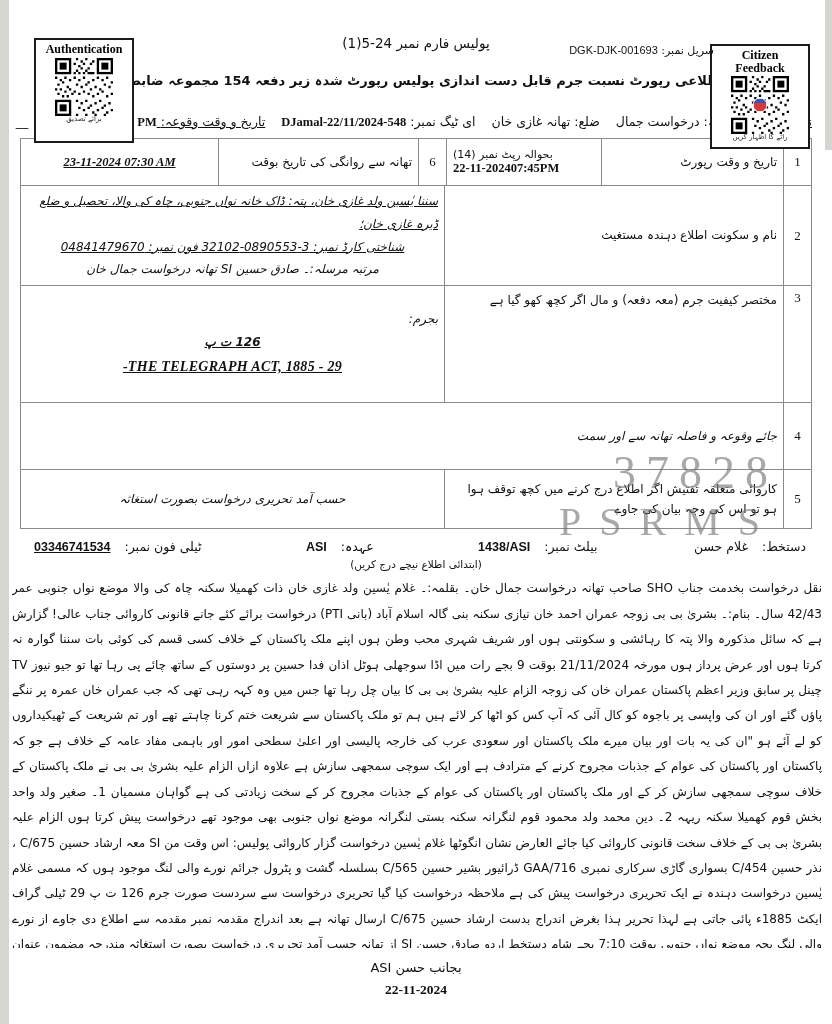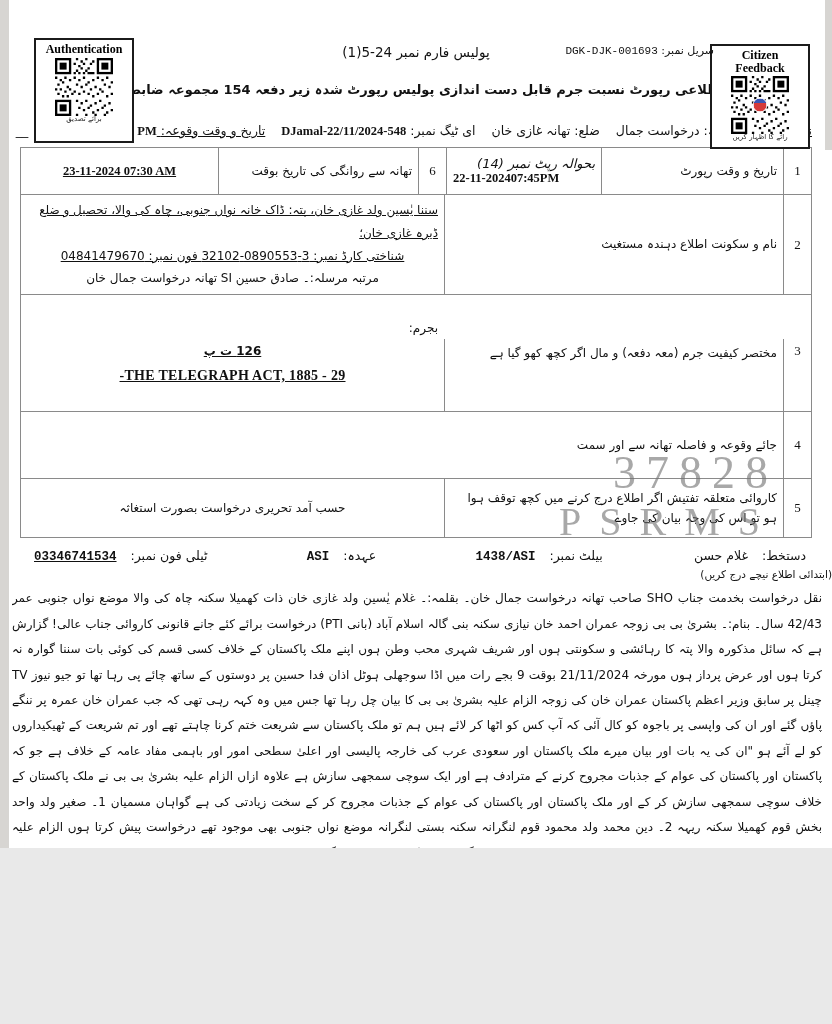--- a/index.html
+++ b/index.html
@@ -1,78 +1,78 @@
 <!DOCTYPE html>
 <html><head>
 <meta charset="utf-8">
 <style>
   html,body{margin:0;padding:0;background:#e9e9e9;}
-  .page{position:relative;width:832px;height:848px;background:#ffffff;margin:0 auto;
+  .page{position:relative;width:832px;height:1024px;background:#ffffff;margin:0 auto;
         overflow:hidden;font-family:"DejaVu Sans",sans-serif;color:#111;}
   .scan-strip-left{position:absolute;left:0;top:0;width:9px;height:1024px;background:#d7d5d2;}
   .scan-strip-right{position:absolute;right:0;top:0;width:7px;height:150px;background:#d7d5d2;}
-  .latin{font-family:Liberation Mono, monospace;padding-left:8px;}
+  .latin{font-family:Liberation Sans, sans-serif;padding-left:8px;}
   .ltr{direction:ltr;unicode-bidi:isolate;display:inline-block;}
   .u{text-decoration:underline;}
   .b{font-weight:bold;}
 
   
   .qr-box{position:absolute;border:2px solid #1b1b1b;background:#fff;text-align:center;padding:3px 4px 2px;}
   .qr-box.auth{left:34px;top:38px;width:88px;height:96px;}
   .qr-box.feedback{right:22px;top:44px;width:88px;height:96px;}
   .qr-title{font-family:"Liberation Serif",serif;font-weight:bold;font-size:12px;line-height:1.05;color:#000;}
   .qr-img{position:relative;width:58px;height:58px;margin:2px auto 0;}
   .qr-img svg{width:100%;height:100%;display:block;}
   .qr-caption{font-size:7px;line-height:1;color:#222;}
   .qr-logo{position:absolute;left:50%;top:50%;width:13px;height:13px;transform:translate(-50%,-50%);
            border-radius:50%;background:linear-gradient(#3a56b4 0 38%,#d43a3a 38% 100%);border:1px solid #fff;}
 
   
   .serial-line{position:absolute;right:118px;top:44px;direction:rtl;font-size:11px;}
-  .form-title{padding-top:44px;text-align:center;direction:rtl;font-size:13.5px;}
+  .form-title{padding-top:35px;text-align:center;direction:rtl;font-size:13.5px;}
   .subtitle{margin-top:22px;text-align:center;direction:rtl;font-size:13px;font-weight:bold;}
 
   .meta-row{margin:26px 20px 0 48px;direction:rtl;display:flex;align-items:baseline;gap:16px;font-size:12.5px;white-space:nowrap;}
   .meta-item .lbl{text-decoration:underline;}
   .meta-val{font-family:"Liberation Serif",serif;font-weight:bold;}
   .meta-occurrence{margin-inline-start:auto;text-decoration:underline;}
 
   
   .fir-table{direction:rtl;margin:8px 20px 0 20px;border:1px solid #8a8a8a;font-size:12px;}
   .t-row{display:grid;border-top:1px solid #8a8a8a;}
   .t-row:first-child{border-top:none;}
   .row-1{grid-template-columns:28px 182px 155px 28px 200px 1fr;height:46px;}
   .row-n2{grid-template-columns:28px 339px 1fr;min-height:64px;}
   .row-n3{grid-template-columns:28px 339px 1fr;min-height:116px;}
   .row-n4{grid-template-columns:28px 339px 1fr;min-height:66px;}
   .row-n5{grid-template-columns:28px 339px 1fr;min-height:58px;}
   .cell{border-left:1px solid #8a8a8a;padding:4px 6px;display:flex;flex-direction:column;justify-content:center;}
-  .cell:last-child{border-left:none;}
+  .cell:last-child{border-left:none;font-style:italic;}
   .num-cell{align-items:center;font-family:"Liberation Serif",serif;font-size:13px;}
   .label-cell{text-align:right;line-height:1.7;}
-  .top-align{justify-content:flex-start;margin-top:44px;}
+  .top-align{justify-content:flex-start;}
   .val-date{font-family:"Liberation Serif",serif;font-weight:bold;font-size:12.5px;}
-  .ref-line{font-size:13px;text-align:right;font-style:italic;}
+  .ref-line{font-size:11px;text-align:left;}
   .content-line{line-height:1.9;}
   .t-center{text-align:center;}
   .t-right{text-align:right;}
   .act-line{font-family:"Liberation Serif",serif;font-weight:bold;font-size:14px;letter-spacing:.3px;}
   .sec-line{font-weight:bold;}
 
   
   .watermark{position:absolute;left:498px;top:448px;width:280px;text-align:right;z-index:6;
              color:#737373;opacity:.62;font-family:"Liberation Serif",serif;pointer-events:none;}
   .wm1{font-size:46px;letter-spacing:10px;line-height:1.1;}
   .wm2{font-size:40px;letter-spacing:18px;line-height:1.15;}
 
   
   .officer-row{margin:10px 26px 0 26px;direction:rtl;display:flex;justify-content:space-between;
                align-items:baseline;font-size:12.5px;white-space:nowrap;}
   .officer-pair{display:flex;gap:14px;align-items:baseline;}
-  .officer-note{text-align:right;direction:rtl;font-size:10.5px;margin-top:4px;}
+  .officer-note{text-align:center;direction:rtl;font-size:10.5px;margin-top:4px;}
 
   
   .narrative{margin:6px 10px 0 12px;direction:rtl;text-align:justify;font-size:12px;line-height:2.12;
              height:372px;overflow:hidden;}
 
   .footer-sig{text-align:center;direction:rtl;margin-top:10px;font-size:13px;line-height:1.6;}
   .footer-date{font-family:"Liberation Serif",serif;font-weight:bold;font-size:13.5px;direction:ltr;}
 </style>
 </head>
 <body>

